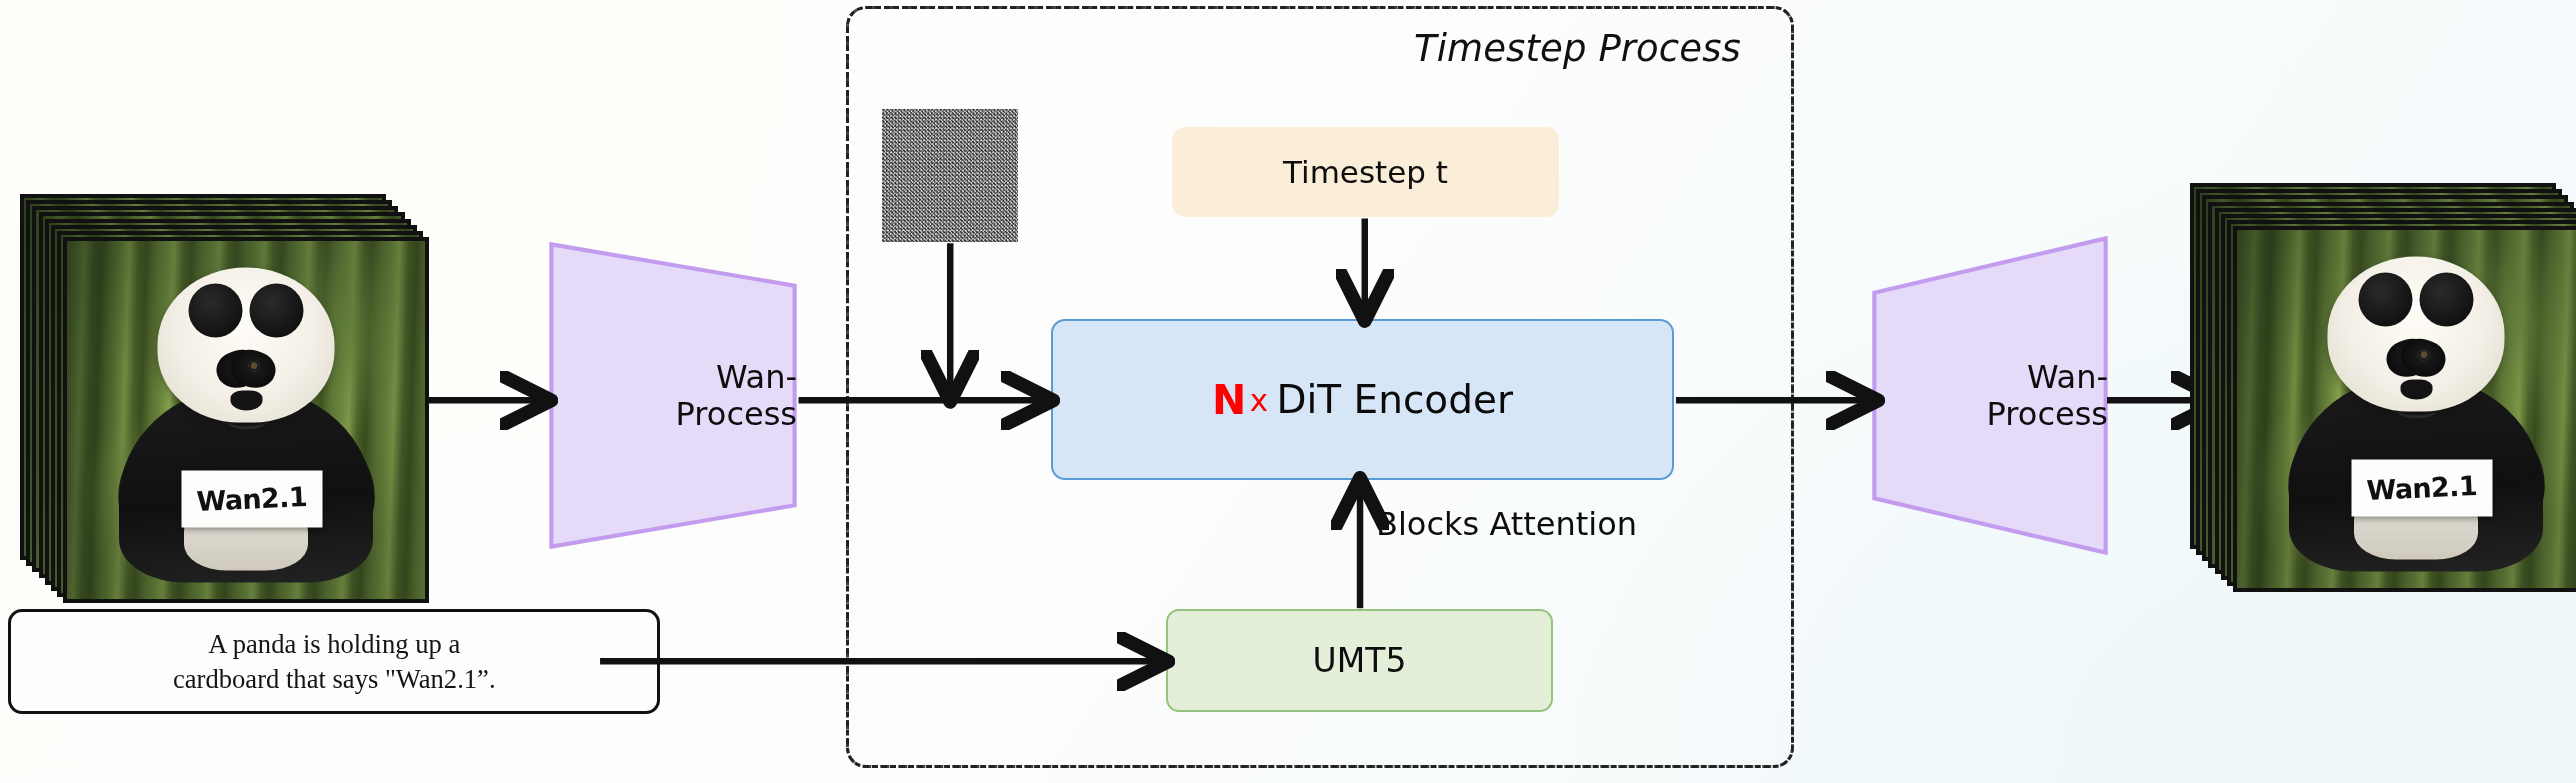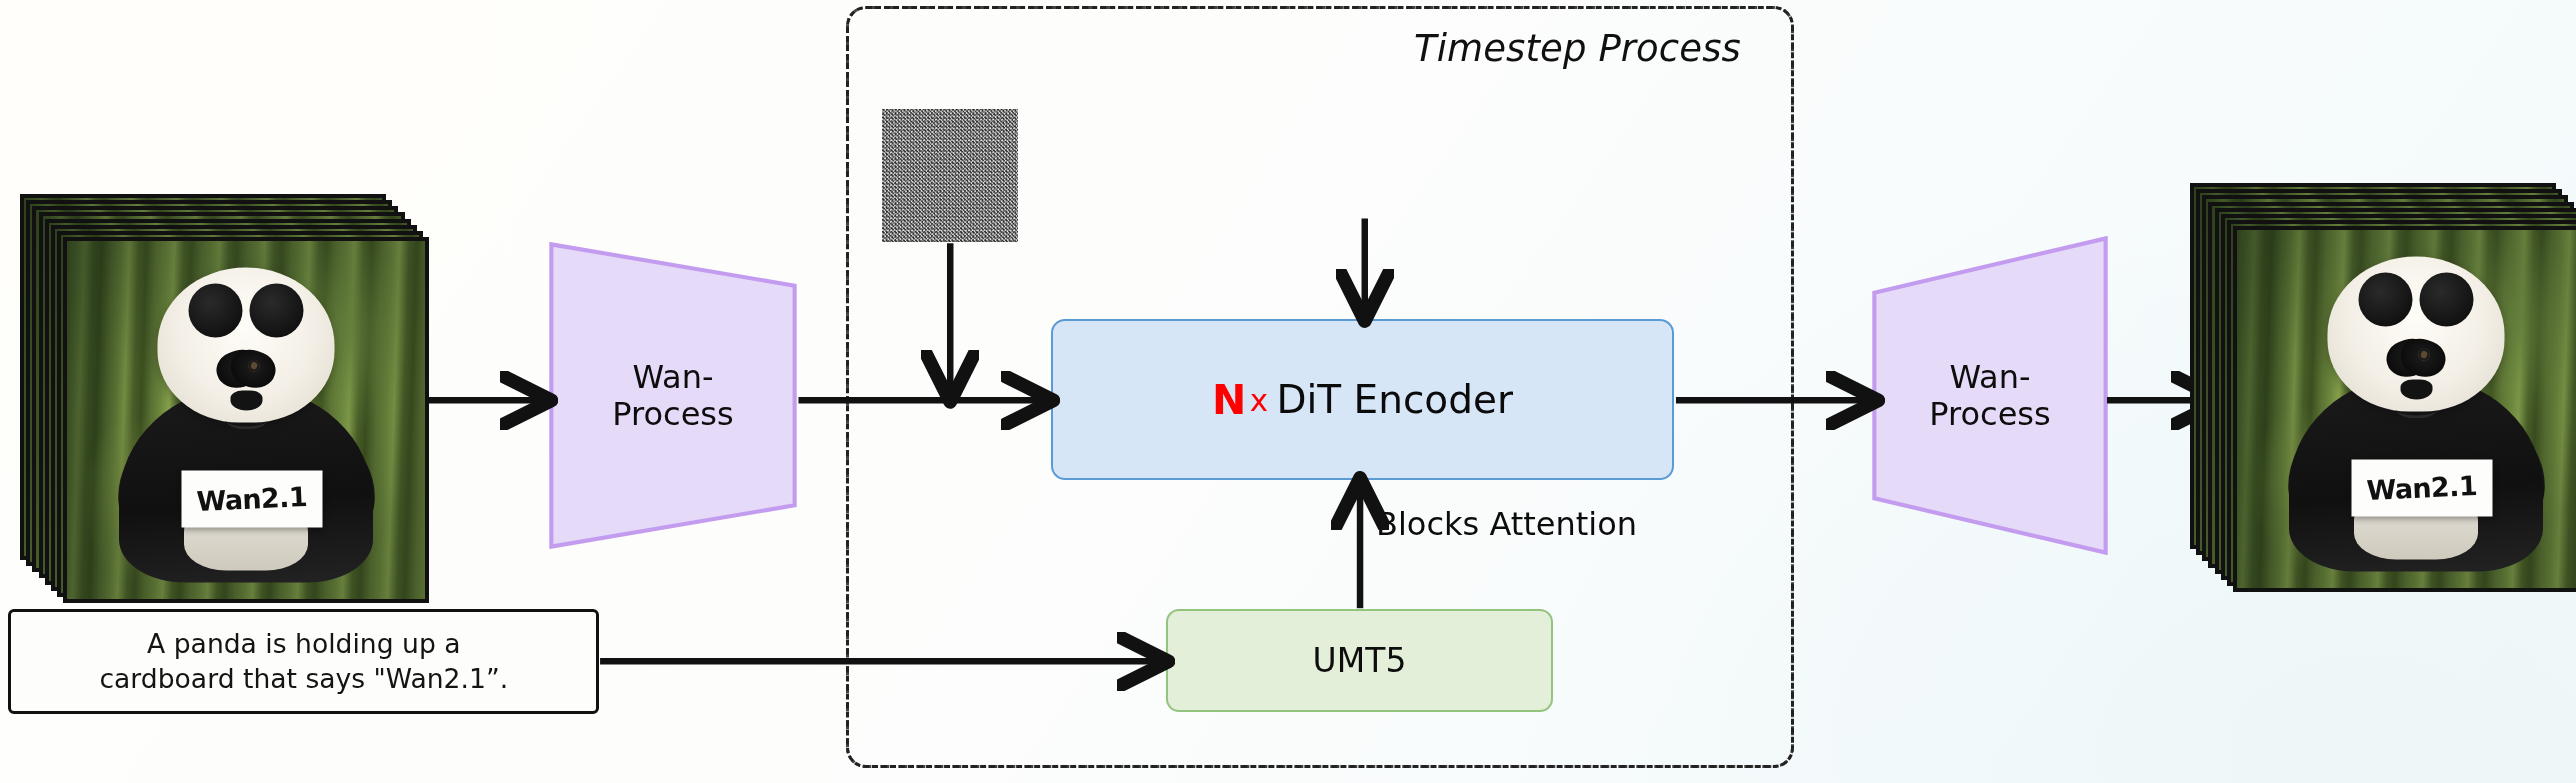--- a/index.html
+++ b/index.html
@@ -135,21 +135,21 @@
       repeating-linear-gradient(83deg,#8a8a8a 0 1.2px,#b4b4b4 1.2px 1.8px);
     background-size:3px 3px, 4.1px 4.1px, 5.3px 5.3px, 2.4px 2.4px;
     background-blend-mode:overlay,multiply,screen,normal;
     filter:contrast(1.25) brightness(1.02);
   }
 
   
   .trapz{position:absolute;}
   .trapz .label{
     position:absolute;inset:0;
-    display:flex;flex-direction:column;align-items:center;justify-content:center;
+    display:flex;flex-direction:column;align-items:flex-end;justify-content:center;
     font-size:32px;line-height:1.14;color:#0d0d0d;text-align:center;
   }
   .trapz svg{position:absolute;inset:0;width:100%;height:100%;}
 
   
   .rbox{
     position:absolute;
     display:flex;align-items:center;justify-content:center;
     box-sizing:border-box;
     text-align:center;
@@ -165,24 +165,25 @@
     font-size:39px;color:#0b0b0b;
   }
   .dit-n{color:#ff0000;font-weight:700;font-size:41px;}
   .dit-x{color:#ff0000;font-size:31px;padding:0 8.3px 0 3.5px;}
   .umt5-box{
     left:1166px;top:609px;width:387px;height:103px;
     background:#e3efd9;border:2.4px solid #93c47d;border-radius:13px;
     font-size:33px;color:#0d0d0d;
   }
   .prompt-box{
-    left:8.3px;top:609px;width:591px;height:105px;
-    background:#fdfdfb;border:3px solid #111;border-radius:6px;
+    left:8.3px;top:609px;width:652px;height:105px;
+    background:#fdfdfb;border:3px solid #111;border-radius:14px;
     font-size:26.6px;line-height:1.3;color:#141414;
     flex-direction:column;
+    font-family:Liberation Serif, serif;
   }
 
   
   #wires{position:absolute;left:0;top:0;width:2576px;height:783px;pointer-events:none;}
 
   .cross-attn-label{
     position:absolute;left:1376px;top:505px;
     font-size:32px;color:#0c0c0c;white-space:nowrap;
   }
 </style>
@@ -652,20 +653,23 @@
       <polygon points="4,96 396,4 396,536 4,444" fill="#e5daf8" stroke="#c39cf0" stroke-width="7"></polygon>
     </svg>
     <div class="label">
       <span>Wan-</span>
       <span>Process</span>
     </div>
   </div>
 
   <div class="noise-patch"></div>
 
+  <div class="rbox timestep-box">
+    <span>Timestep t</span>
+  </div>
 
   <div class="rbox dit-box">
     <span class="dit-n">N</span>
     <span class="dit-x">x</span>
     <span>DiT Encoder</span>
   </div>
 
   <div class="rbox umt5-box">
     <span>UMT5</span>
   </div>

